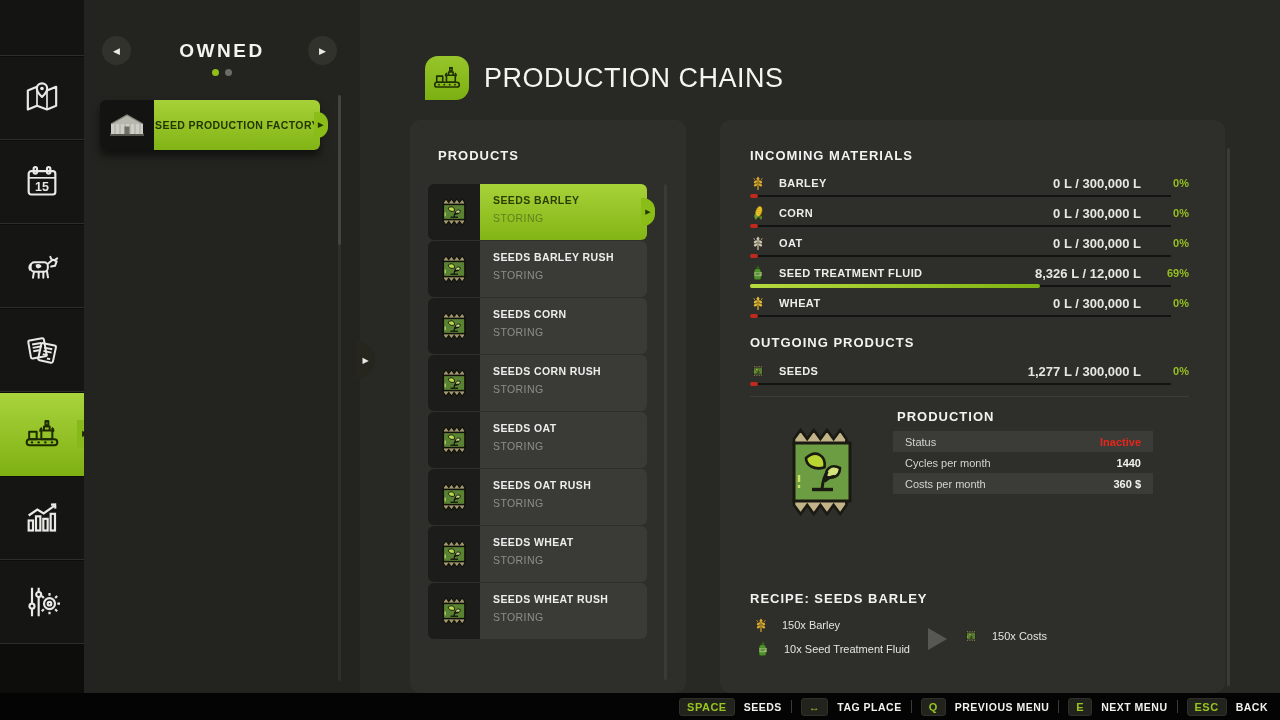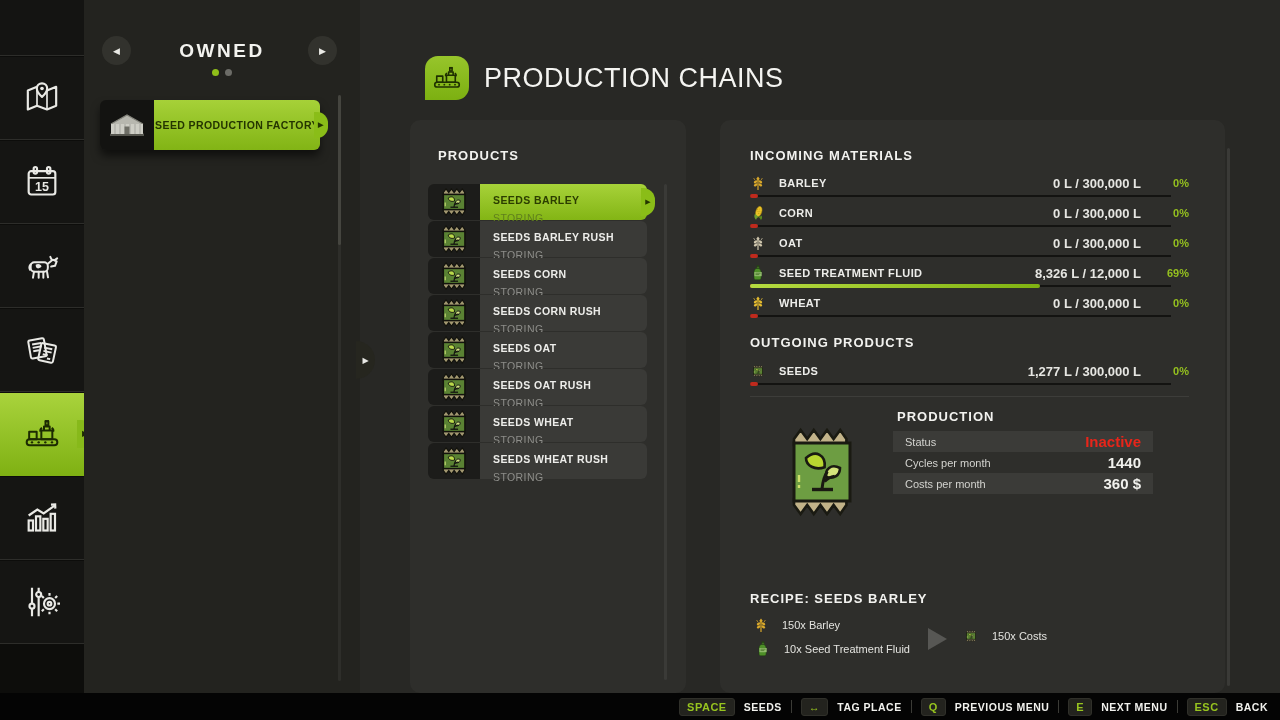--- a/index.html
+++ b/index.html
@@ -74,21 +74,21 @@
   .header-badge svg { width:32px; height:32px; }
   .page-title { color:#f4f4f1; font-size:27px; letter-spacing:.5px; font-weight:normal; }
 
   .panel { background:#2e2e2b; border-radius:10px; position:absolute; }
   .sec-title { position:absolute; color:#f2f2ef; font-size:13px; font-weight:bold; letter-spacing:1px; }
 
   
   .products-panel { left:50px; top:120px; width:276px; height:573px; }
   .products-panel .sec-title { left:28px; top:28px; }
   .product-list { position:absolute; left:18px; top:64px; width:219px; }
-  .product-item { display:flex; height:36px; margin-bottom:1px; }
+  .product-item { display:flex; height:56px; margin-bottom:1px; }
   .p-icon { width:52px; background:#1c1c1a; border-radius:6px 0 0 6px;
     display:flex; align-items:center; justify-content:center; }
   .p-icon svg { width:34px; height:38px; }
   .p-body { flex:1; background:#3a3a37; border-radius:0 6px 6px 0; padding:10px 0 0 13px; position:relative; }
   .p-name { color:#ededEA; font-size:10.5px; font-weight:bold; letter-spacing:.4px; }
   .p-status { color:#8e8e8a; font-size:10.5px; letter-spacing:.4px; margin-top:6px; }
   .product-item.selected .p-body { background:linear-gradient(180deg,#a7d239,#83b515); }
   .product-item.selected .p-name { color:#2c3e00; }
   .product-item.selected .p-status { color:#5f7f1d; }
   .product-item.selected .bump {
@@ -119,21 +119,21 @@
   .bar-fill { position:absolute; left:0; top:0; height:4px; border-radius:2px;
     background:linear-gradient(90deg,#b6da40,#7fb212); }
 
   .section-divider { position:absolute; left:30px; right:36px; top:276px; height:1px; background:#3d3d3a; }
 
   .big-packet { position:absolute; left:62px; top:297px; width:80px; height:110px; }
   .prod-table { position:absolute; left:173px; top:311px; width:260px; }
   .prod-row { display:flex; justify-content:space-between; align-items:center; height:21px; padding:0 12px; }
   .prod-row.alt { background:#3b3b38; }
   .prod-label { color:#d3d3cf; font-size:11px; }
-  .prod-value { color:#f1f1ed; font-size:15px; font-weight:bold;text-align:right; }
+  .prod-value { color:#f1f1ed; font-size:11px; font-weight:bold;text-align:right; }
   .prod-value.danger { color:#e8251a; }
 
   .rec-row { position:absolute; display:flex; align-items:center; gap:13px; }
   #rec-in-0 { left:33px; top:497px; }
   #rec-in-1 { left:35px; top:521px; }
   #rec-out-0 { left:243px; top:508px; }
   .rec-icon { width:16px; height:16px; flex:none; }
   .rec-text { color:#e3e3df; font-size:11px; }
   .rec-arrow { position:absolute; left:208px; top:508px; width:0; height:0;
     border-left:19px solid #575754; border-top:11px solid transparent; border-bottom:11px solid transparent; }

